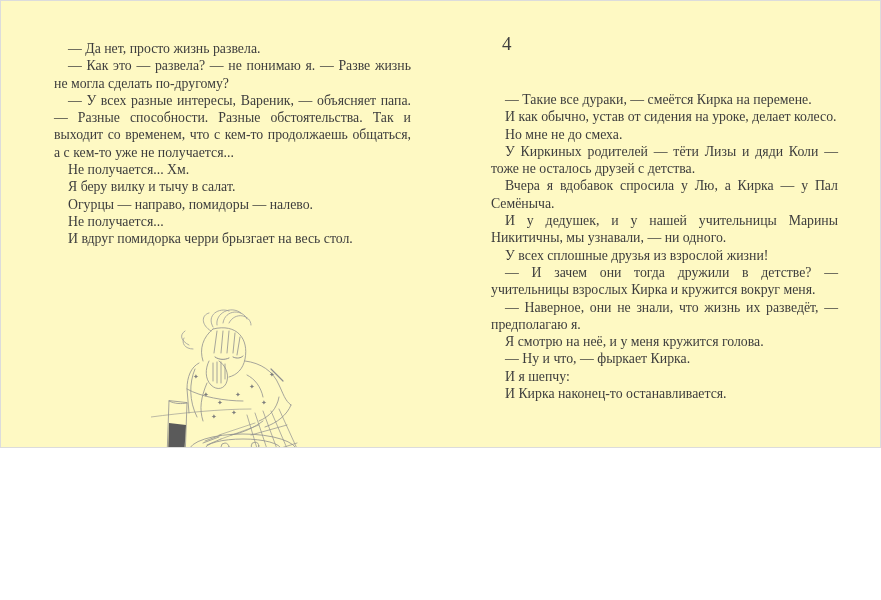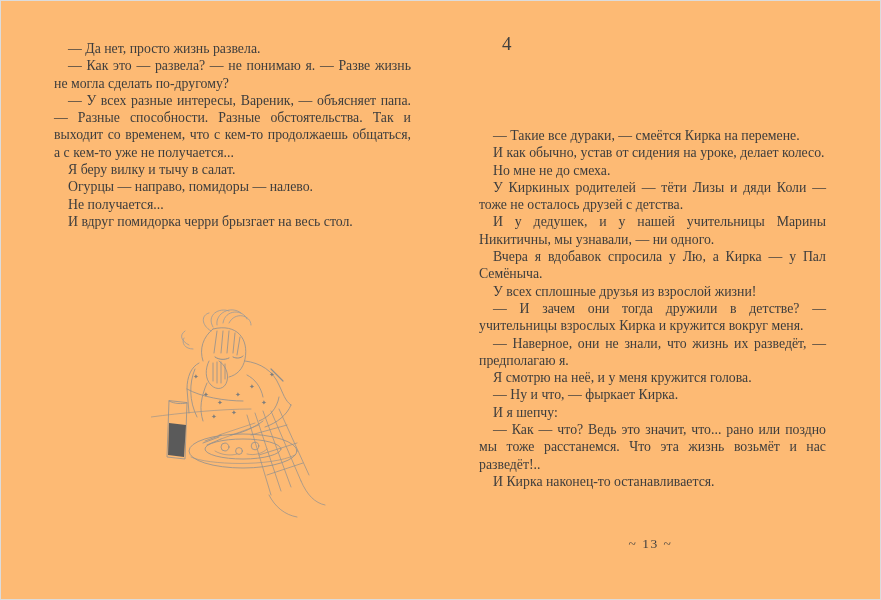--- a/index.html
+++ b/index.html
@@ -1,37 +1,37 @@
 <!DOCTYPE html>
 <html lang="ru"><head>
 <meta charset="utf-8">
 <style>
   html,body{margin:0;padding:0;background:#fff;}
   .screen{
     position:relative;
-    width:881px;height:600px;
+    width:881px;height:448px;
     box-sizing:border-box;
-    background:#fdba74;
+    background:#fef9c3;
     border:1px solid #dcdcdc;
     font-family:"Liberation Serif", serif;
     color:#3d3d3d;
     overflow:hidden;
   }
   .page-text p{
     margin:0;
     font-size:13.8px;
     line-height:17.3px;
     text-align:justify;
     text-indent:14px;
   }
   .left-text{
     position:absolute;left:53px;top:39px;width:357px;
   }
   .right-text{
-    position:absolute;left:478px;top:90px;width:347px;margin-top:36px;
+    position:absolute;left:490px;top:90px;width:347px;
   }
   .chapter-number{
     position:absolute;left:501px;top:32px;
     font-size:19px;color:#3f3f3f;
   }
   .page-number{
     position:absolute;left:476px;top:535px;width:347px;
     text-align:center;font-size:13.5px;letter-spacing:1.5px;color:#3f3f3f;
   }
   .illustration{
@@ -45,20 +45,21 @@
 <div class="screen">
 
   <div class="left-text page-text">
 
       <p>— Да нет, просто жизнь развела.</p>
 
       <p>— Как это — развела? — не понимаю я. — Разве жизнь не могла сделать по-другому?</p>
 
       <p>— У всех разные интересы, Вареник, — объясняет папа. — Разные способности. Разные обстоятельства. Так и выходит со временем, что с кем-то продолжаешь общаться, а с кем-то уже не получается...</p>
 
+      <p>Не получается... Хм.</p>
 
       <p>Я беру вилку и тычу в салат.</p>
 
       <p>Огурцы — направо, помидоры — налево.</p>
 
       <p>Не получается...</p>
 
       <p>И вдруг помидорка черри брызгает на весь стол.</p>
 
     </div>
@@ -150,38 +151,37 @@
   <div class="right-text page-text">
 
       <p>— Такие все дураки, — смеётся Кирка на перемене.</p>
 
       <p>И как обычно, устав от сидения на уроке, делает колесо.</p>
 
       <p>Но мне не до смеха.</p>
 
       <p>У Киркиных родителей — тёти Лизы и дяди Коли — тоже не осталось друзей с детства.</p>
 
+      <p>Вчера я вдобавок спросила у Лю, а Кирка — у Пал Семёныча.</p>
+
       <p>И у дедушек, и у нашей учительницы Марины Никитичны, мы узнавали, — ни одного.</p>
-
-      <p>Вчера я вдобавок спросила у Лю, а Кирка — у Пал Семёныча.</p>
 
       <p>У всех сплошные друзья из взрослой жизни!</p>
 
       <p>— И зачем они тогда дружили в детстве? — учительницы взрослых Кирка и кружится вокруг меня.</p>
 
       <p>— Наверное, они не знали, что жизнь их разведёт, — предполагаю я.</p>
 
 
       <p>Я смотрю на неё, и у меня кружится голова.</p>
 
 
       <p>— Ну и что, — фыркает Кирка.</p>
 
       <p>И я шепчу:</p>
 
-      <p>— Как — что? Ведь это значит, что... рано или поздно мы тоже расстанемся. Что эта жизнь возьмёт и нас разведёт!..</p>
 
       <p>И Кирка наконец-то останавливается.</p>
     </div>
 
   <div class="page-number">~ 13 ~</div>
 
 </div>
 
 </body></html>

